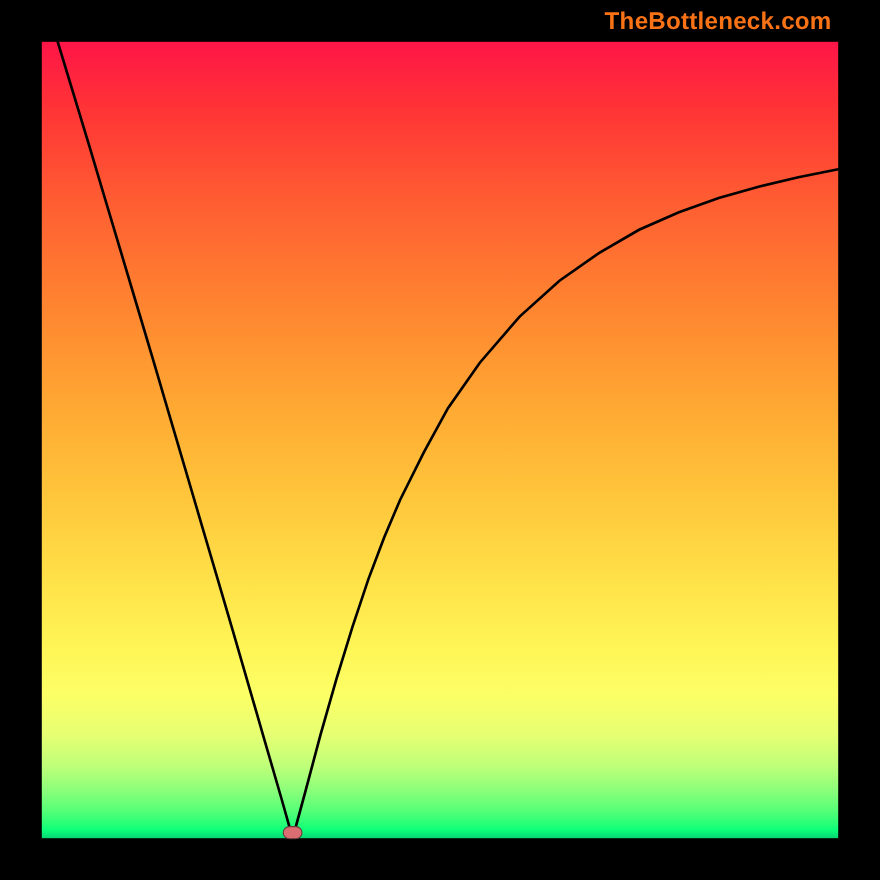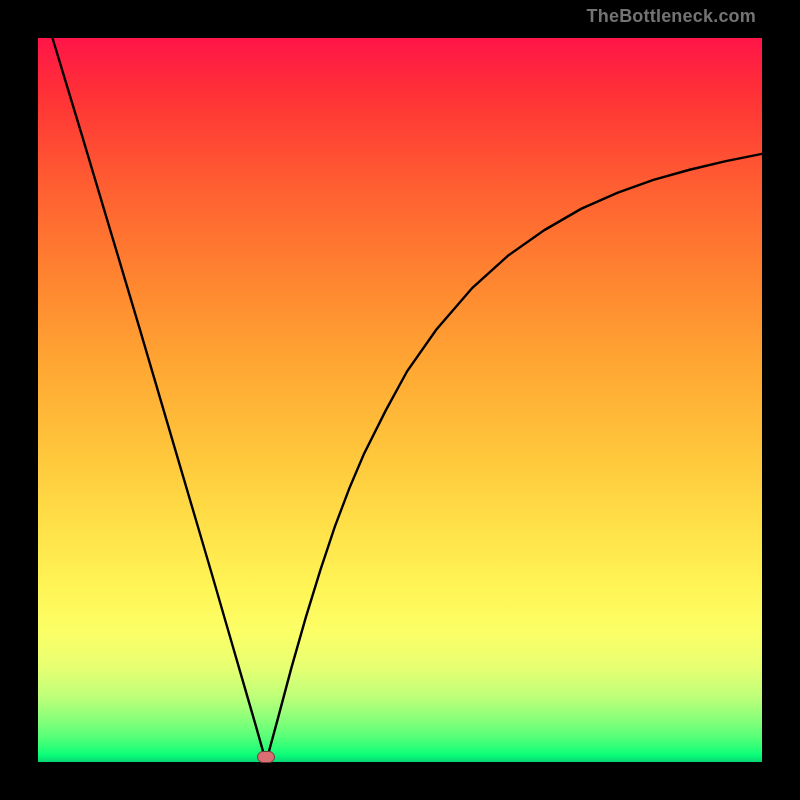--- a/index.html
+++ b/index.html
@@ -30,23 +30,23 @@
       #58ff78 96.5%,
       #2cff77 98%,
       #0cfe79 99%,
       #05d674 100%);
   }
   .watermark {
     position: absolute;
     top: 6px;
     right: 44px;
     font-family: Arial, Helvetica, sans-serif;
-    font-size: 18px;
+    font-size: 22px;
     font-weight: 600;
-    color: #737373;
+    color: #f97316;
     letter-spacing: 0.2px;
   }
   .curve-svg {
     position: absolute;
     left: 38px; top: 38px;
     width: 724px; height: 724px;
     overflow: visible;
   }
   .curve-path {
     fill: none;

